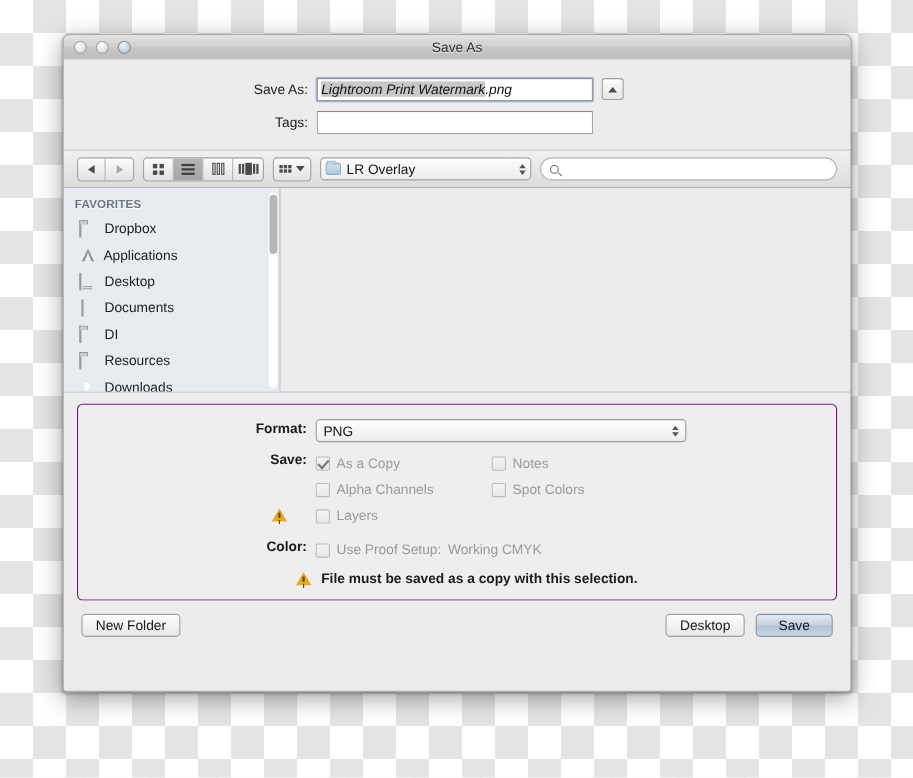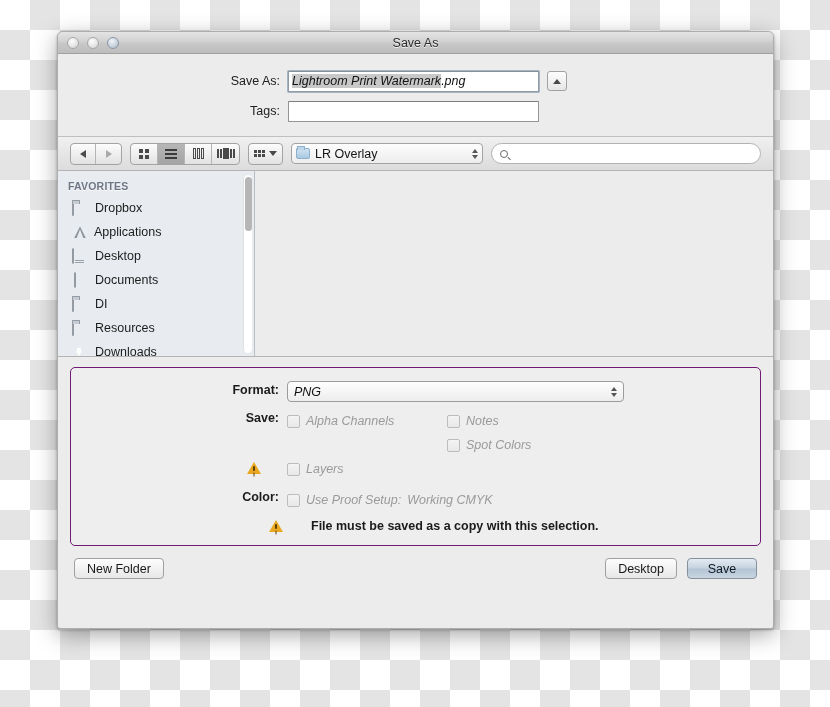--- a/index.html
+++ b/index.html
@@ -400,21 +400,21 @@
   }
   .opt-label {
     width: 216px;
     text-align: right;
     padding-right: 8px;
     font-size: 12.5px;
     color: #1b1b1b;
     font-weight: bold;
     line-height: 18px;
   }
-  .opt-body { flex: 1; font-style: italic; }
+  .opt-body { flex: 1; }
   .format-select {
     width: 337px;
     height: 21px;
     border: 1px solid #9c9c9c;
     border-radius: 4px;
     background: linear-gradient(to bottom, #fefefe, #ededed);
     display: flex;
     align-items: center;
     padding: 0 6px;
     font-size: 12.5px;
@@ -466,21 +466,21 @@
   .warn::after {
     content:'';
     position:absolute; left:-1px; top:4px;
     width:2px; height:5px; background:#5c4208; border-radius:1px;
     box-shadow: 0 6px 0 -0.5px #5c4208;
   }
   .warn-msg {
     display: flex; align-items: center; gap: 9px;
     padding-left: 198px; margin-top: 4px;
   }
-  .warn-msg .txt { font-size: 12.5px; color: #1b1b1b; font-weight: bold; margin-left: 19px; }
+  .warn-msg .txt { font-size: 12.5px; color: #1b1b1b; font-weight: bold; }
 
   
   .bottom-bar {
     display: flex;
     align-items: center;
     justify-content: space-between;
     padding: 12px 16px 14px 16px;
     background: #ececec;
   }
   .btn {
@@ -667,20 +667,24 @@
               </span>
             </div>
           </div>
         </div>
 
         <div class="opt-row">
           <div class="opt-label">Save:</div>
           <div class="opt-body">
             <div class="chk-grid">
               <div class="chk-col-left">
+                <div class="chk">
+                  <span class="box checked disabled"></span>
+                  <span class="lbl dim">As a Copy</span>
+                </div>
                 <div class="chk">
                   <span class="box disabled"></span>
                   <span class="lbl dim">Alpha Channels</span>
                 </div>
               </div>
               <div class="chk-col-right">
                 <div class="chk">
                   <span class="box disabled"></span>
                   <span class="lbl dim">Notes</span>
                 </div>

